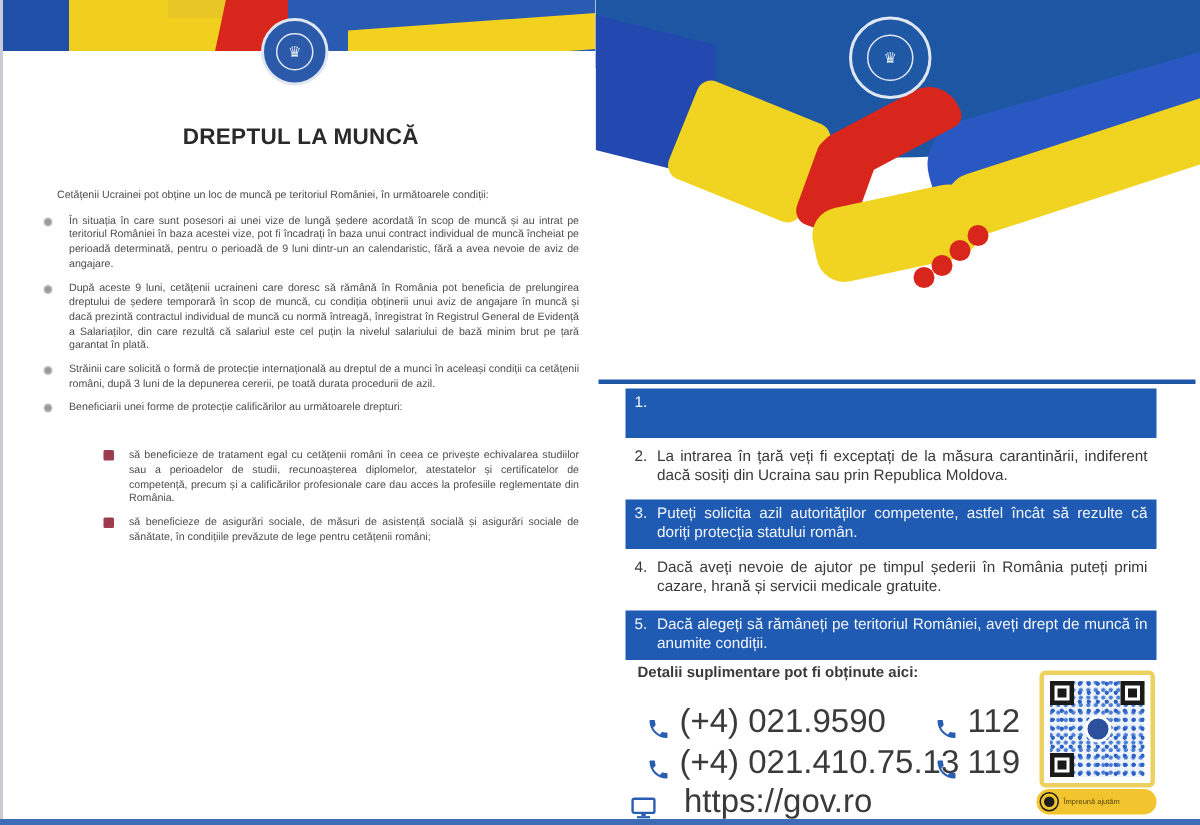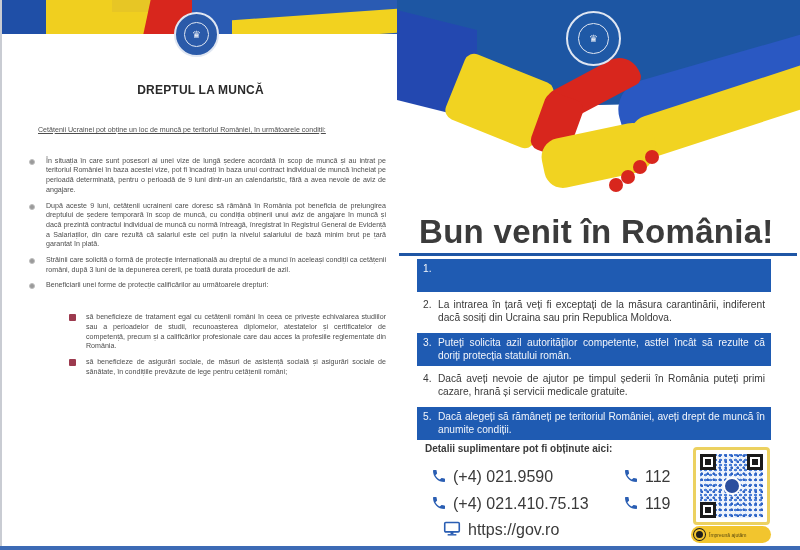--- a/index.html
+++ b/index.html
@@ -26,24 +26,24 @@
     display: flex; align-items: center; justify-content: center;
   }
   .seal-inner {
     width: 60%; height: 60%; border-radius: 50%; border: 1px solid #dfe6f2;
     display: flex; align-items: center; justify-content: center; color: #e8edf6; font-size: 10px;
   }
   .seal-left { left: 172px; top: 12px; width: 45px; height: 45px; }
 
   .left-title {
     position: absolute; left: 0; top: 83px; width: 397px; text-align: center;
-    font-size: 12px; font-weight: bold; color: #2a2a2a; letter-spacing: 0.2px;
+    font-size: 15px; font-weight: bold; color: #2a2a2a; letter-spacing: 0.2px;
   }
   .left-body { position: absolute; left: 22px; top: 126px; width: 370px; font-size: 7.1px; line-height: 9.7px; color: #4d4d4d; }
-  .intro { text-indent: 14px; text-align: justify; margin-bottom: 21px; padding-right: 8px; text-decoration: underline; }
+  .intro { text-indent: 14px; text-align: justify; margin-bottom: 7px; padding-right: 8px; }
   .bullets { list-style: none; }
   .bullet-item { position: relative; padding-left: 22px; padding-right: 8px; text-align: justify; margin-bottom: 6px; }
   .bullet-dot {
     position: absolute; left: 5px; top: 2px; width: 6px; height: 6px; border-radius: 50%;
     background: #9a9a9a; border: 1px solid #bdbdbd;
   }
   .subbullets { list-style: none; margin-top: 22px; }
   .sub-item { position: relative; padding-left: 62px; padding-right: 8px; text-align: justify; margin-bottom: 6px; }
   .sub-check {
     position: absolute; left: 45px; top: 1px; width: 7px; height: 7px; background: #9c3a4e; border-radius: 1px;
@@ -86,21 +86,21 @@
     margin-bottom: 4px; min-height: 33px;
   }
   .point.hl { background: #1f5bb2; color: #f2f5fb; }
   .point.plain { color: #3a3a3a; padding-top: 2px; }
   .point-num { width: 15px; flex: none; }
   .point-text { flex: 1; }
 
   .contact-heading {
     position: absolute; left: 28px; top: 443px; font-size: 10px; font-weight: bold; color: #3a3a3a;
   }
-  .contact-row { position: absolute; display: flex; align-items: flex-start; color: #3a3a3a; font-size: 16px; }
+  .contact-row { position: absolute; display: flex; align-items: flex-end; color: #3a3a3a; font-size: 22px; }
   .phone-icon { width: 16px; height: 16px; margin-right: 6px; display: inline-block; }
   .phone-icon svg, .monitor-icon svg { display: block; }
   .monitor-icon { width: 18px; height: 16px; margin-right: 7px; display: inline-block; }
 
   .qr-frame {
     position: absolute; left: 296px; top: 447px; width: 77px; height: 78px;
     border: 3px solid #ecd160; border-radius: 4px; background: #ffffff; padding: 4px;
   }
   .qr-grid { width: 100%; height: 100%; position: relative;
     background:
@@ -180,21 +180,20 @@
     <div class="hand-yellow"></div>
     <div class="finger" style="left:248px;top:150px;"></div>
     <div class="finger" style="left:236px;top:160px;"></div>
     <div class="finger" style="left:224px;top:170px;"></div>
     <div class="finger" style="left:212px;top:178px;"></div>
     <div class="seal seal-right">
       <div class="seal-inner">♛</div>
     </div>
   </div>
 
-  <div class="right-title">Bun venit în România!</div>
   <div class="title-rule"></div>
 
   <ol class="points">
     <li class="point hl">
       <span class="point-num">1.</span>
     </li>
     <li class="point plain">
       <span class="point-num">2.</span>
       <span class="point-text">La intrarea în țară veți fi exceptați de la măsura carantinării, indiferent dacă sosiți din Ucraina sau prin Republica Moldova.</span>
     </li>
@@ -239,21 +238,21 @@
     <span>112</span>
   </div>
   <div class="contact-row" style="left:226px;top:495px;">
     <span class="phone-icon">
       <svg width="16" height="16" viewBox="0 0 24 24">
           <path fill="#2a5eb3" d="M6.6 10.8c1.4 2.8 3.8 5.1 6.6 6.6l2.2-2.2c.3-.3.7-.4 1-.2 1.1.4 2.3.6 3.6.6.6 0 1 .4 1 1V20c0 .6-.4 1-1 1C10.6 21 3 13.4 3 4c0-.6.4-1 1-1h3.5c.6 0 1 .4 1 1 0 1.3.2 2.5.6 3.6.1.3 0 .7-.2 1l-2.3 2.2z"></path>
         </svg>
     </span>
     <span>119</span>
   </div>
-  <div class="contact-row" style="left:46px;top:521px;">
+  <div class="contact-row" style="left:23px;top:521px;gap:11px;">
     <span class="monitor-icon">
       <svg width="18" height="16" viewBox="0 0 24 22">
           <rect x="2" y="2" width="20" height="13" rx="1.5" fill="none" stroke="#2a5eb3" stroke-width="2.2"></rect>
           <rect x="10" y="15" width="4" height="3" fill="#2a5eb3"></rect>
           <rect x="6" y="18" width="12" height="2" fill="#2a5eb3"></rect>
         </svg>
     </span>
     <span>https://gov.ro</span>
   </div>
 

